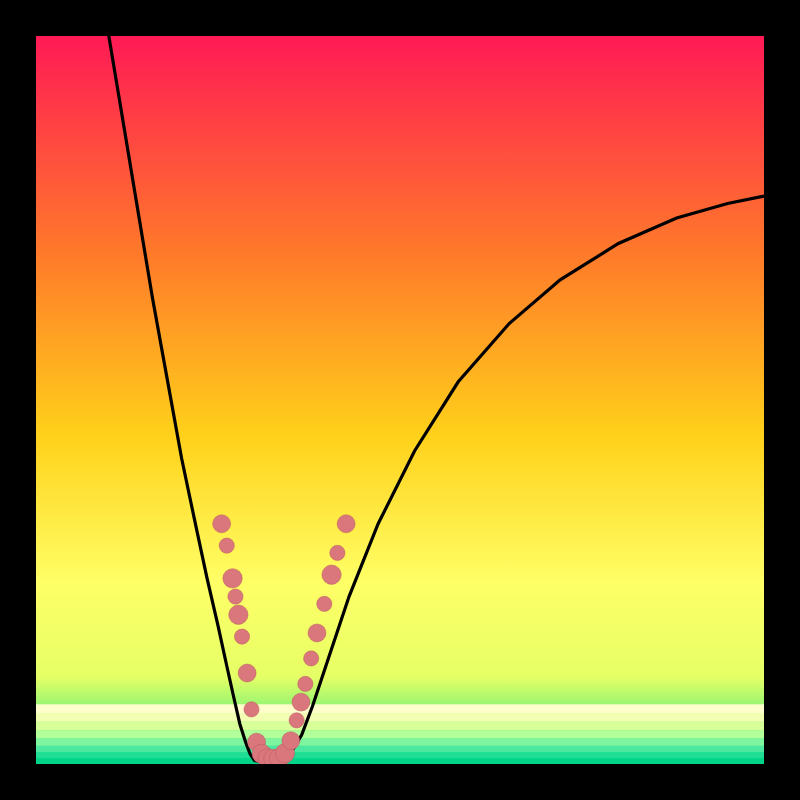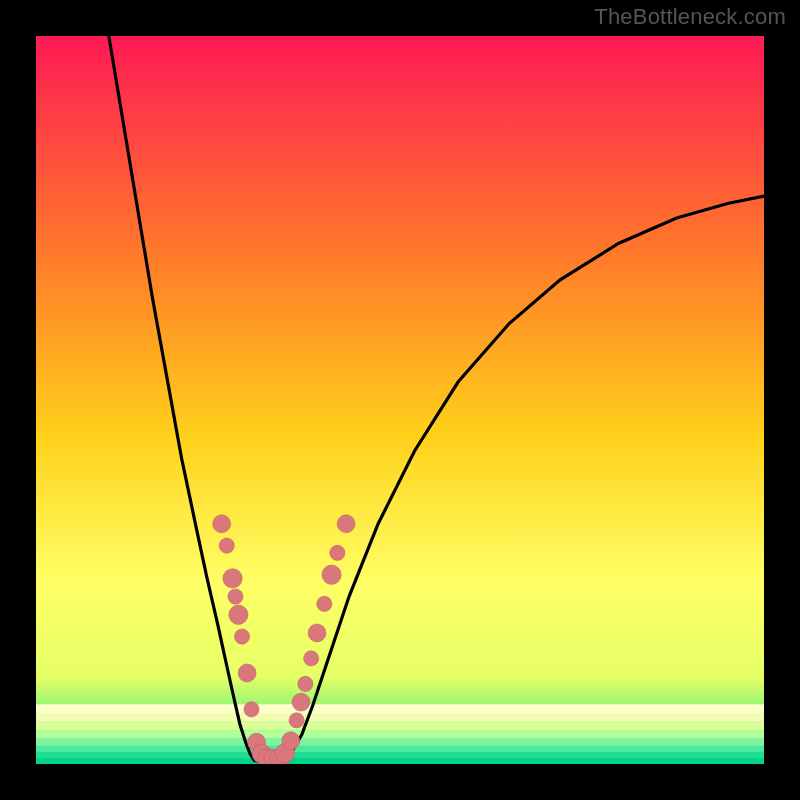--- a/index.html
+++ b/index.html
@@ -30,21 +30,20 @@
   .plot {
     position: absolute;
     box-sizing: border-box;
   }
   svg { display: block; }
 </style>
 </head>
 <body>
 
 <div class="frame">
-  <div class="watermark">TheBottleneck.com</div>
 
   <div class="plot" style="left: 36px; top: 36px; width: 728px; height: 728px;">
     <svg xmlns="http://www.w3.org/2000/svg" preserveAspectRatio="none" width="728" height="728" viewBox="0 0 728 728">
       <defs>
         <linearGradient id="bg-grad" x1="0" y1="0" x2="0" y2="1">
           <stop id="g0" offset="0%" stop-color="#ff1a55"></stop>
           <stop id="g1" offset="30%" stop-color="#ff7a2a"></stop>
           <stop id="g2" offset="55%" stop-color="#ffd11a"></stop>
           <stop id="g3" offset="75%" stop-color="#ffff66"></stop>
           <stop id="g4" offset="88%" stop-color="#e6ff66"></stop>

